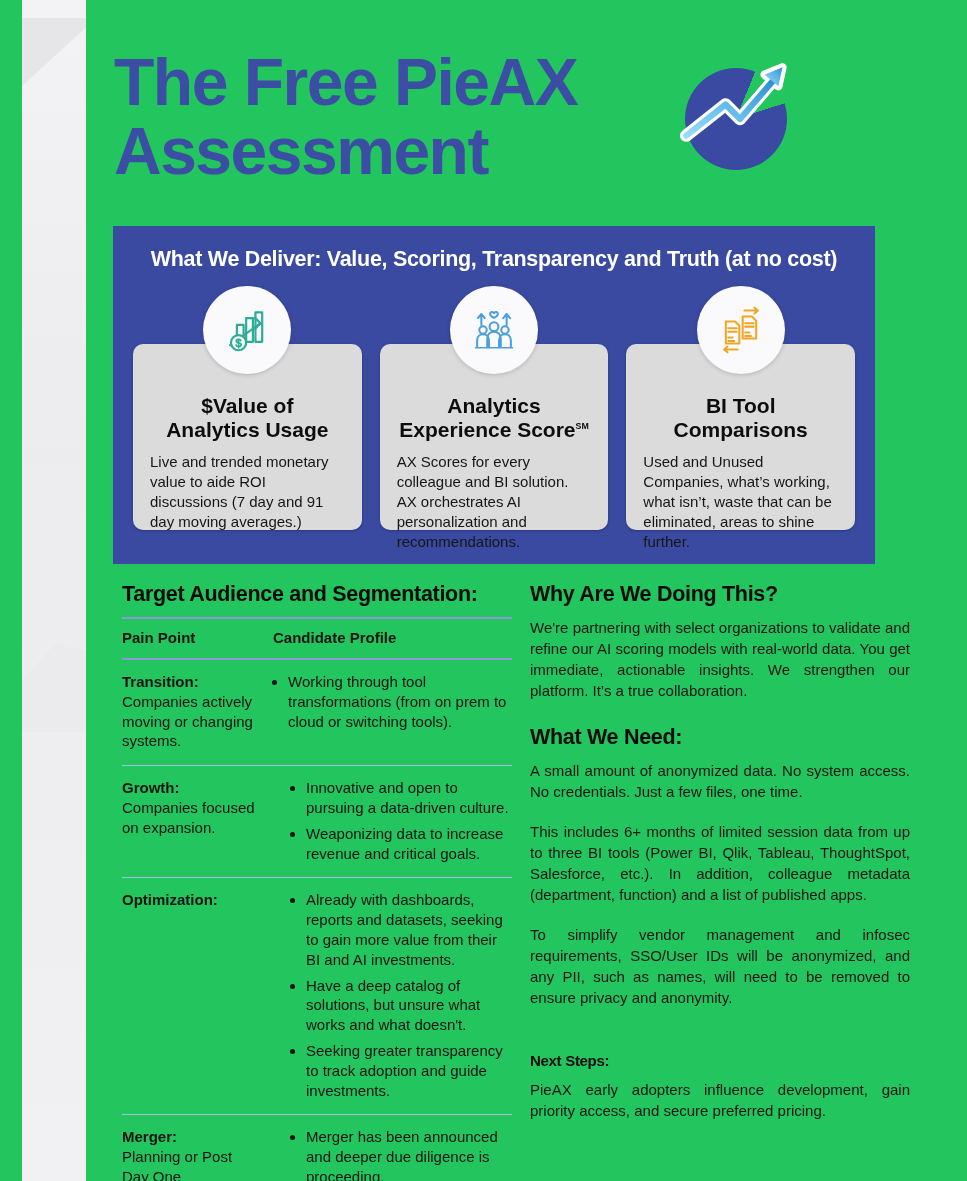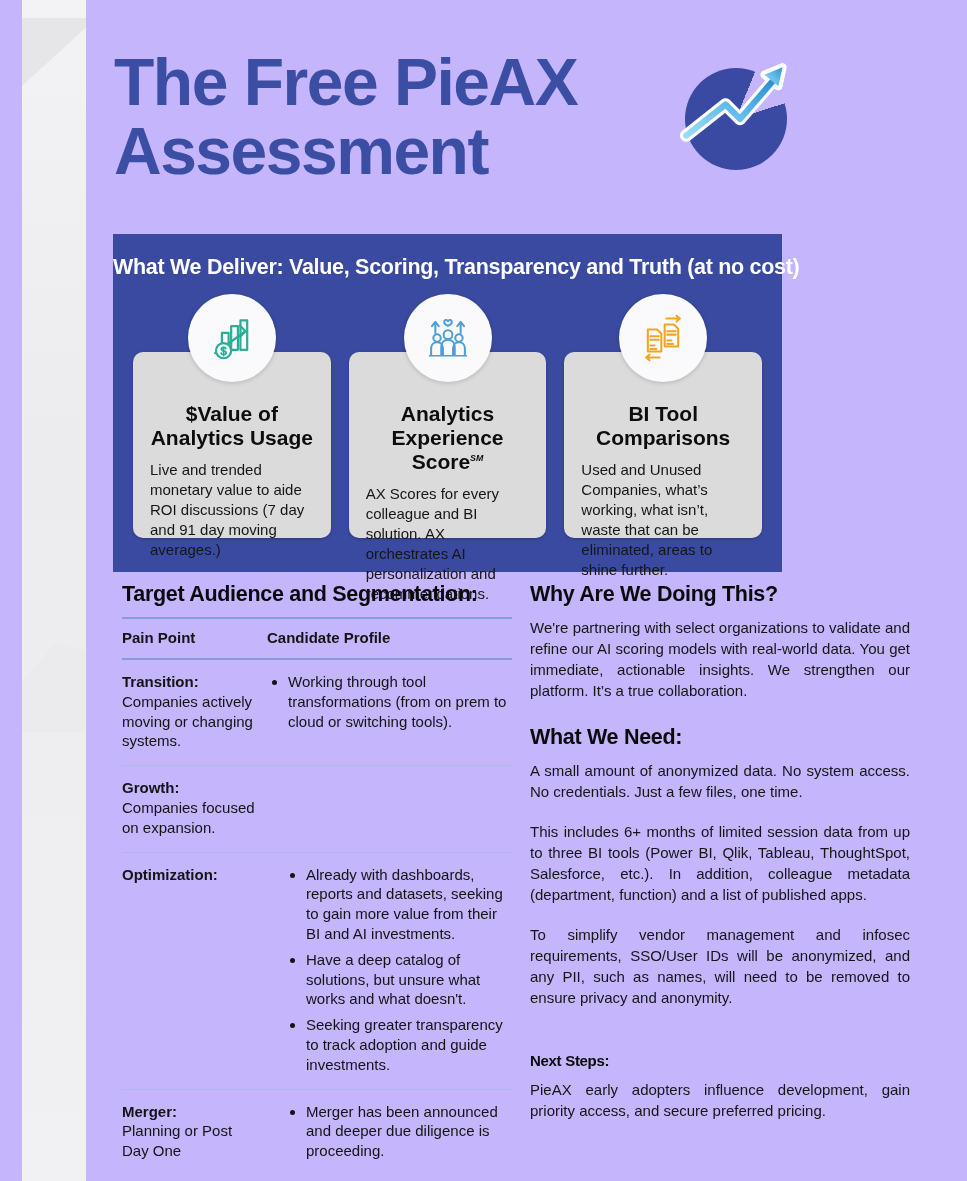--- a/index.html
+++ b/index.html
@@ -1,58 +1,58 @@
 <!DOCTYPE html>
 <html><head>
 <meta charset="utf-8">
 <style>
   html,body{margin:0;padding:0;background:#fff;}
-  .page{position:relative;width:967px;height:1181px;background:#c4b5fd;overflow:hidden;
+  .page{position:relative;width:967px;height:1181px;background:#22c55e;overflow:hidden;
         font-family:"Liberation Sans", sans-serif;color:#141414;margin:0 auto;}
 
   
   .deco-band{position:absolute;left:22px;top:0;width:64px;height:1181px;
              background:linear-gradient(180deg,#f3f3f5 0%,#ececee 38%,#f1f1f3 100%);}
   .facet-1{position:absolute;left:22px;top:18px;width:64px;height:68px;background:#e6e6e9;
            clip-path:polygon(0 0,100% 0,100% 14%,0 100%);}
   .facet-2{position:absolute;left:22px;top:642px;width:64px;height:90px;background:#e9e9ec;
            clip-path:polygon(0 100%,0 42%,55% 0,100% 10%,100% 100%);opacity:.55;}
 
   
   .title{position:absolute;left:114px;top:48px;margin:0;font-size:66px;font-weight:bold;
          color:#3C4EA4;line-height:1.05;letter-spacing:-1.5px;}
   .logo{position:absolute;left:680px;top:60px;width:116px;height:118px;}
   .pie{position:absolute;left:5px;top:8px;width:102px;height:102px;border-radius:50%;
        background:conic-gradient(#3A49A1 0deg 22deg, rgba(0,0,0,0) 22deg 72deg, #3A49A1 72deg 360deg);}
   .logo svg{position:absolute;left:0;top:0;overflow:visible;}
 
   
-  .banner{position:absolute;left:113px;top:234px;width:669px;height:338px;background:#3A4AA1;}
+  .banner{position:absolute;left:113px;top:226px;width:762px;height:338px;background:#3A4AA1;}
   .banner-heading{margin:0;padding-top:21px;text-align:center;color:#ffffff;
                   font-size:21.5px;font-weight:bold;letter-spacing:-0.3px;white-space:nowrap;}
   .cards{display:flex;gap:18px;padding:0 20px;margin-top:72px;}
   .card{position:relative;flex:1;background:#DBDBDB;border-radius:10px;height:186px;
         box-sizing:border-box;padding:50px 17px 16px;box-shadow:0 1px 3px rgba(0,0,0,.25);}
   .icon-circle{position:absolute;top:-58px;left:50%;transform:translateX(-50%);
                width:88px;height:88px;border-radius:50%;background:#FAFAFC;
                display:flex;align-items:center;justify-content:center;
                box-shadow:0 1px 4px rgba(0,0,0,.18);}
   .card h3{margin:0 0 10px;font-size:21px;line-height:1.14;text-align:center;color:#0d0d0d;}
-  .card h3 sup{font-size:0.42em;vertical-align:super;font-style:italic;}
+  .card h3 sup{font-size:0.42em;vertical-align:super;}
   .card p{margin:0;font-size:15px;line-height:1.33;color:#161616;}
 
   
   .columns{position:absolute;top:582px;left:122px;width:788px;display:flex;gap:18px;}
   .col-left{width:390px;box-sizing:border-box;}
   .col-right{width:380px;box-sizing:border-box;}
   .section-heading{margin:0 0 10px;font-size:21.5px;font-weight:bold;letter-spacing:-0.3px;color:#0b0b0b;}
 
   .seg-table{border-top:2px solid #8B9BD2;}
   .thead{display:grid;grid-template-columns:145px 1fr;padding:10px 0 12px;
-         border-bottom:2px solid #8B9BD2;font-size:15px;font-weight:bold;}
+         border-bottom:2px solid #8B9BD2;font-size:15px;font-weight:bold;gap:6px;}
   .trow{display:grid;grid-template-columns:145px 1fr;padding:12px 0 14px;}
   .trow + .trow{border-top:1px solid #AEBAE6;gap:18px;}
   .pain{font-size:15px;line-height:1.32;padding-right:8px;}
   .pain b{display:block;font-weight:bold;}
   .profile ul{margin:0;padding-left:21px;font-size:15px;line-height:1.32;}
   .profile li{margin-bottom:6px;}
   .profile li:last-child{margin-bottom:0;}
 
   .col-right p{margin:0 0 19px;font-size:15px;line-height:1.4;text-align:justify;color:#161616;}
   .h-need{margin-top:24px;}
@@ -158,20 +158,26 @@
           <div class="pain"><b>Transition:</b><span>Companies actively moving or changing systems.</span></div>
           <div class="profile">
             <ul>
               <li>Working through tool transformations (from on prem to cloud or switching tools).</li>
             </ul>
           </div>
         </div>
 
         <div class="trow">
           <div class="pain"><b>Growth:</b><span>Companies focused on expansion.</span></div>
+          <div class="profile">
+            <ul>
+              <li>Innovative and open to pursuing a data-driven culture.</li>
+              <li>Weaponizing data to increase revenue and critical goals.</li>
+            </ul>
+          </div>
         </div>
 
         <div class="trow">
           <div class="pain"><b>Optimization:</b></div>
           <div class="profile">
             <ul>
               <li>Already with dashboards, reports and datasets, seeking to gain more value from their BI and AI investments.</li>
               <li>Have a deep catalog of solutions, but unsure what works and what doesn't.</li>
               <li>Seeking greater transparency to track adoption and guide investments.</li>
             </ul>

